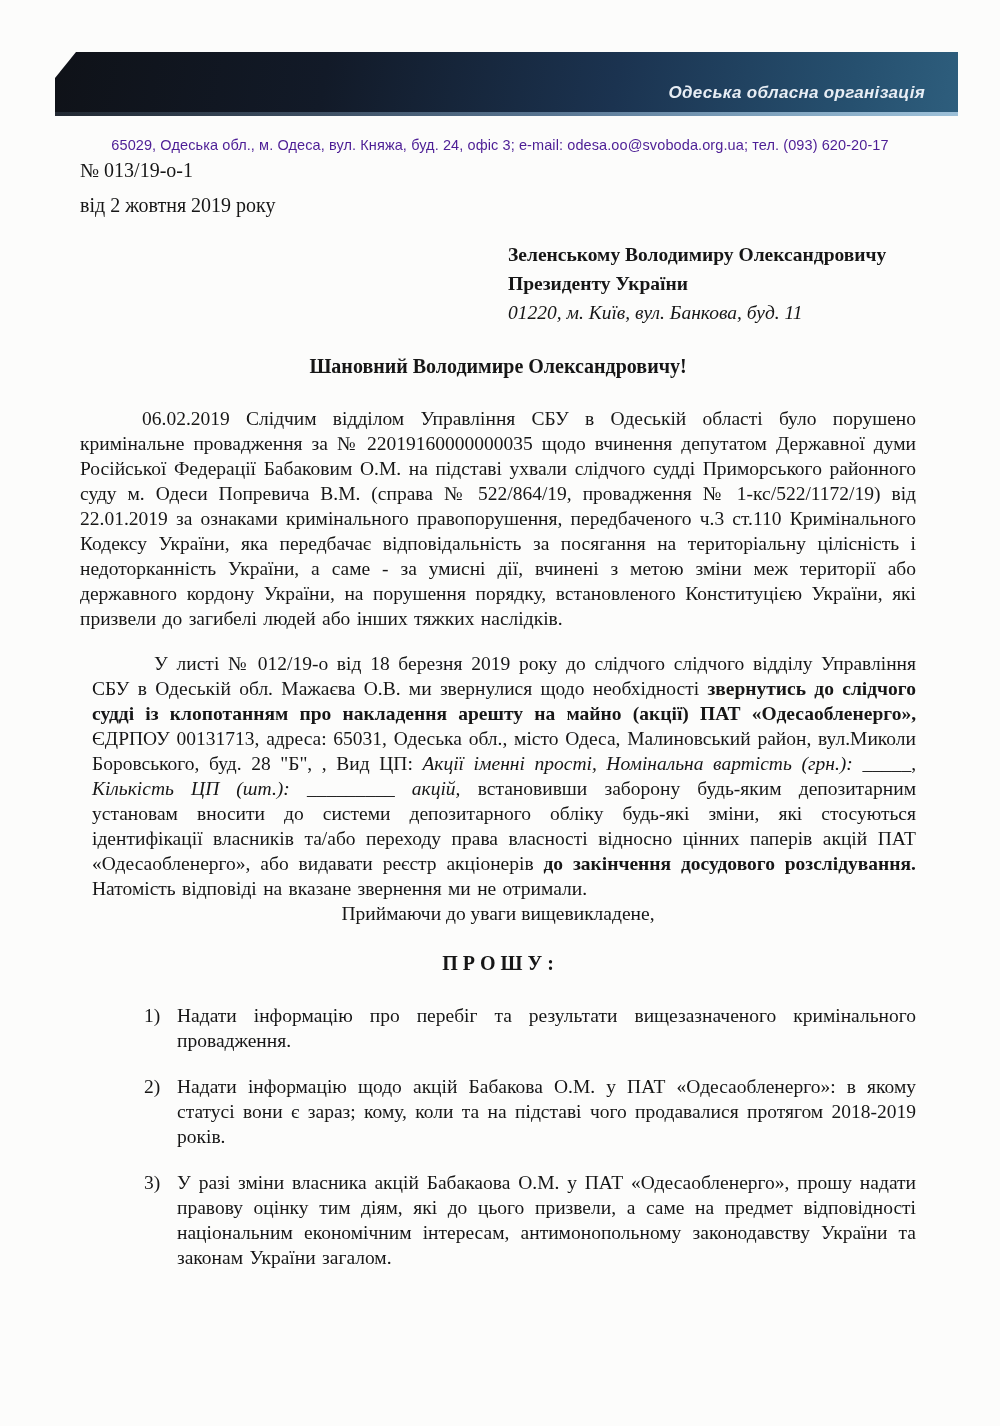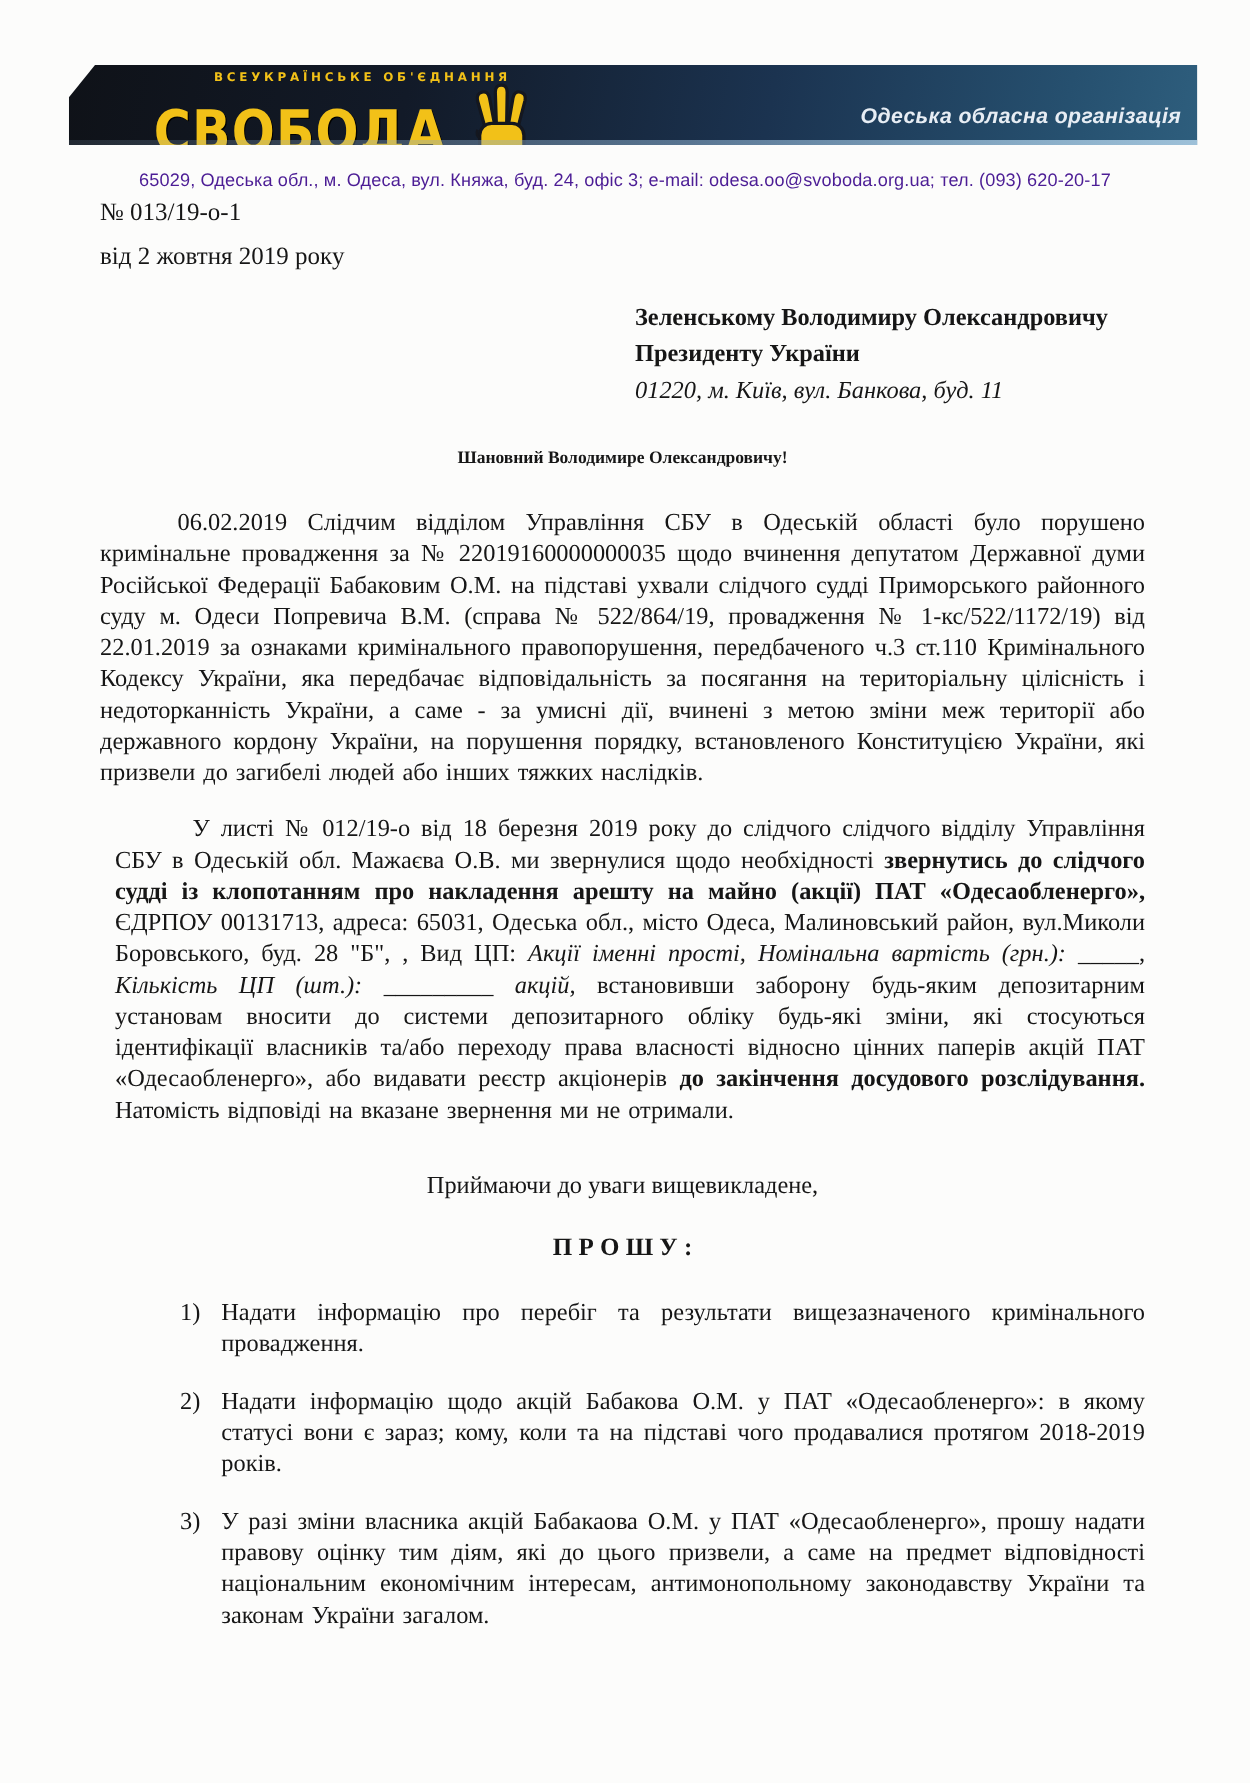--- a/index.html
+++ b/index.html
@@ -25,71 +25,54 @@
   }
   .logo-row{display:flex;align-items:flex-end;margin-top:-2px;}
   .logo-title{
     color:#f2c118;font-family:"DejaVu Sans",sans-serif;font-weight:bold;
     font-size:45px;line-height:46px;letter-spacing:1px;
     display:inline-block;transform:scaleX(.9) scaleY(1.04);transform-origin:left bottom;
     text-shadow:1px 1px 0 #000;white-space:nowrap;
   }
   .hand-icon{margin-left:-8px;margin-bottom:-3px;}
   .org-label{
-    position:absolute;right:13px;top:31px;
+    position:absolute;right:33px;top:31px;
     color:#e7edf4;font-family:"Liberation Sans",sans-serif;
     font-weight:bold;font-style:italic;font-size:17px;letter-spacing:.3px;
   }
   
   .address-line{
     margin-top:21px;text-align:center;
     font-family:"Liberation Sans",sans-serif;font-size:14.5px;color:#4c1d95;
     letter-spacing:.1px;
   }
   
   .content{margin:0 84px 0 80px;font-size:19.5px;line-height:25px;}
   .ref-block{font-size:20px;line-height:35px;}
   .addressee{margin-top:17px;padding-left:428px;line-height:29px;font-size:19.5px;}
   .addressee .b{font-weight:bold;}
   .addressee .i{font-style:italic;}
-  .salutation{margin-top:27px;text-align:center;font-weight:bold;font-size:14px;}
+  .salutation{margin-top:27px;text-align:center;font-weight:bold;font-size:20px;}
   .para{margin-top:27px;text-align:justify;text-indent:62px;word-spacing:1.5px;}
   .para.second{margin-top:20px;margin-left:12px;}
   .seg-bold{font-weight:bold;}
   .seg-italic{font-style:italic;}
-  .considering{margin-top:35px;text-align:center;}
+  .considering{text-align:center;}
   .proshu{margin-top:25px;text-align:center;font-weight:bold;font-size:20px;}
   .req-list{margin-top:27px;}
   .req-item{display:flex;margin:0 0 21px 64px;}
   .req-marker{flex:none;width:33px;}
   .req-text{flex:1;text-align:justify;word-spacing:1.5px;}
 </style>
 </head>
 <body>
 
 <div class="page">
 
   <div class="banner">
-    <div class="logo-block">
-      <div class="logo-small">ВСЕУКРАЇНСЬКЕ ОБ'ЄДНАННЯ</div>
-      <div class="logo-row">
-        <span class="logo-title">СВОБОДА</span>
-        <span class="hand-icon">
-          <svg width="52" height="62" viewBox="0 0 60 72">
-            <g fill="#f2c118" stroke="#14171f" stroke-width="3" stroke-linejoin="round">
-              <path d="M15 42 L8 17 Q6.5 10.5 12 9 Q17.5 7.5 19 14 L24 40 Z"></path>
-              <path d="M25.5 40 L24.5 9 Q24.5 2.5 30 2.5 Q35.5 2.5 35.5 9 L35 40 Z"></path>
-              <path d="M36.5 40 L41 14 Q42.5 7.5 48 9 Q53.5 10.5 52 17 L45.5 42 Z"></path>
-              <rect x="10" y="38" width="41" height="31" rx="11"></rect>
-              <path d="M10 52 Q6 49 8 44" fill="none" stroke-width="2.5"></path>
-            </g>
-          </svg>
-        </span>
-      </div>
-    </div>
     <div class="org-label">Одеська обласна організація</div>
   </div>
 
   <div class="address-line">65029, Одеська обл., м. Одеса, вул. Княжа, буд. 24, офіс 3; e-mail: odesa.oo@svoboda.org.ua; тел. (093) 620-20-17</div>
 
   <div class="content">
 
     <div class="ref-block">
       <div>№ 013/19-о-1</div>
       <div>від 2 жовтня 2019 року</div>

